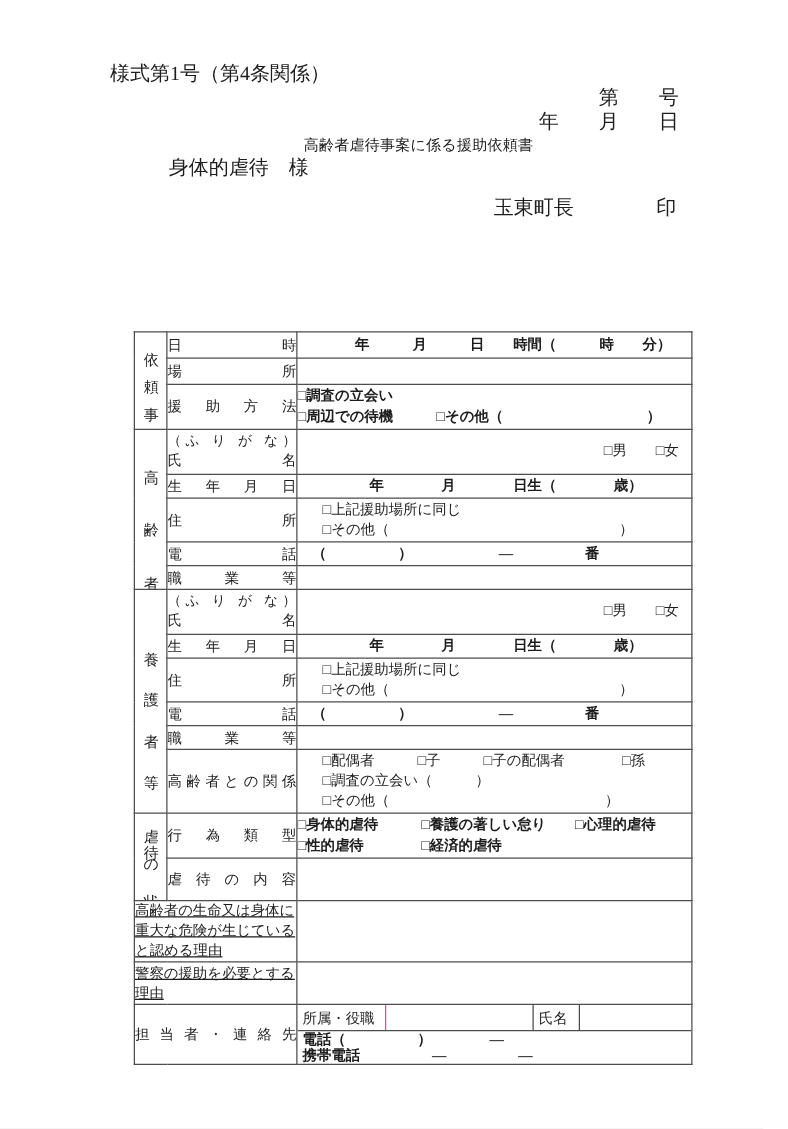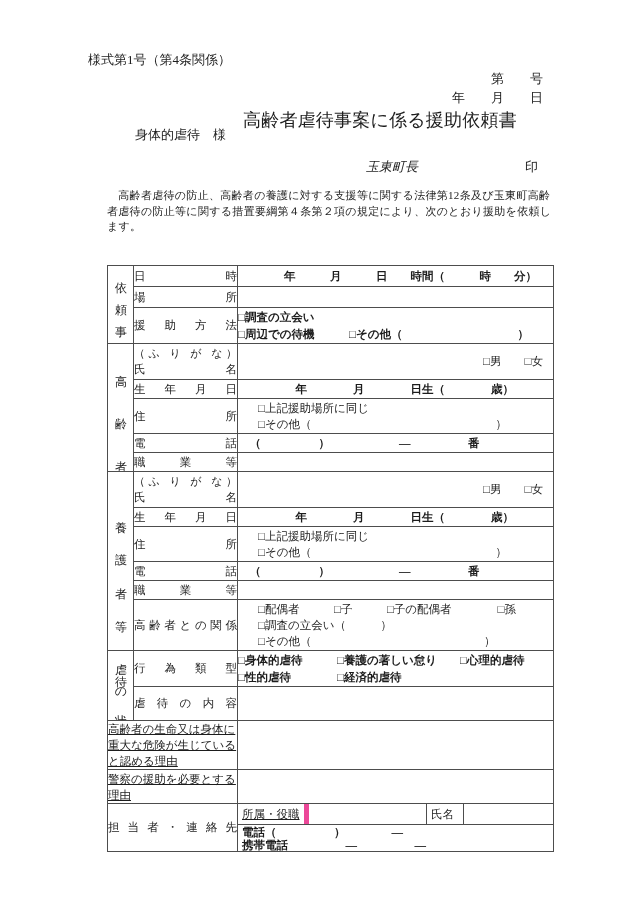--- a/index.html
+++ b/index.html
@@ -2,22 +2,22 @@
 <html><head>
 <meta charset="utf-8">
 <style>
   html,body{margin:0;padding:0;background:#e8e8e8;}
   .doc{
     position:relative;width:630px;height:903px;background:#ffffff;
     font-family:"Liberation Serif","DejaVu Serif",serif;color:#1d1d1d;
     margin:0 auto;overflow:hidden;
   }
   .abs{position:absolute;}
-  .t12{font-size:13px;line-height:14px;}
-  .title{font-size:18px;letter-spacing:0.2px;}
+  .t12{font-size:16px;line-height:14px;}
+  .title{font-size:12px;letter-spacing:0.2px;}
   .para{font-size:11px;line-height:15.5px;white-space:pre-line;letter-spacing:0.3px;}
   .pre{white-space:pre;text-align:right;}
 
   
   table.form{
     position:absolute;left:107px;top:265px;width:446px;
     border-collapse:collapse;table-layout:fixed;
   }
   table.form td{
     border:1px solid #4d4d4d;font-size:11.5px;vertical-align:middle;
@@ -44,43 +44,40 @@
     white-space:pre;
   }
   .vh-irai{height:66px;}
   .vh-korei{height:86px;}
   .vh-yogo{height:100px;}
   .vh-gyaku{height:64px;}
 
   
   .c-top{display:flex;height:20px;border-bottom:1px solid #4d4d4d;font-size:11.5px;}
   .c-cell{height:100%;display:flex;align-items:center;box-sizing:border-box;}
-  .c-a{width:71px;border-right:5px solid #ec4899;padding-left:4px;text-decoration:underline;}
+  .c-a{width:71px;border-right:1px solid #ec4899;padding-left:4px;}
   .c-b{width:118px;border-right:1px solid #4d4d4d;}
   .c-c{width:37px;border-right:1px solid #4d4d4d;padding-left:4px;}
   .c-d{flex:1;}
   .c-bot{padding:1px 4px 0 4px;}
   .c-bot .line{line-height:12.5px;}
 </style>
 </head>
 <body>
 
 <div class="doc">
 
   <div class="abs t12" style="left:88px;top:53px;">様式第1号（第4条関係）</div>
   <div class="abs t12 pre" style="right:87px;top:72px;">第　　号</div>
   <div class="abs t12 pre" style="right:87px;top:91px;">年　　月　　日</div>
   <div class="abs title" style="left:243px;top:108px;">高齢者虐待事案に係る援助依頼書</div>
   <div class="abs t12" style="left:135px;top:128px;">身体的虐待　様</div>
-  <div class="abs t12" style="left:366px;top:160px;font-style:italic;">玉東町長</div>
+  <div class="abs t12" style="left:395px;top:160px;">玉東町長</div>
   <div class="abs t12" style="left:525px;top:160px;">印</div>
 
-  <div class="abs para" style="left:107px;top:188px;width:460px;">　高齢者虐待の防止、高齢者の養護に対する支援等に関する法律第12条及び玉東町高齢
-者虐待の防止等に関する措置要綱第４条第２項の規定により、次のとおり援助を依頼し
-ます。</div>
 
   <table class="form">
     <colgroup>
         <col style="width:26px">
         <col style="width:104px">
         <col style="width:316px">
       </colgroup>
 
     <tbody>
         <tr style="height:21px;">

